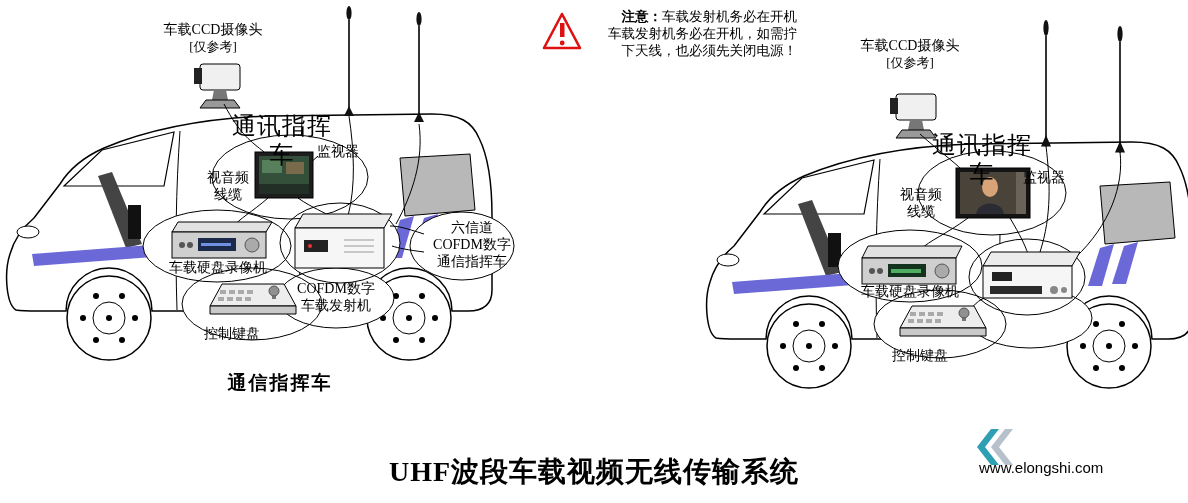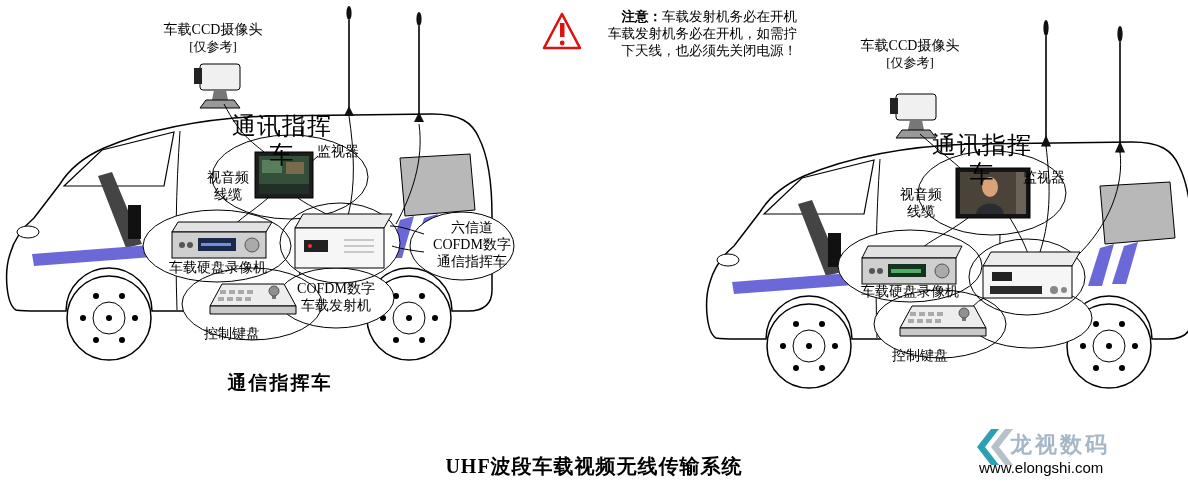--- a/index.html
+++ b/index.html
@@ -5,21 +5,21 @@
   html,body{margin:0;padding:0;background:#fff}
   .canvas{position:relative;width:1188px;height:503px;background:#fff;overflow:hidden;
           font-family:"Liberation Serif",serif;color:#000}
   svg.layer{position:absolute;left:0;top:0;width:1188px;height:503px}
   .lbl{position:absolute;text-align:center;font-size:14px;line-height:1.22;white-space:pre-line}
   .sm{font-size:13px}
   .roof{font-size:24px;letter-spacing:1px}
   .cap{font-size:19px;font-weight:700;letter-spacing:2px}
   .warnbox{position:absolute;left:581px;top:8px;width:216px;font-size:13.5px;line-height:17px;text-align:right}
   .warnbox b{font-weight:700}
-  .title{position:absolute;left:0;top:453px;width:100%;text-align:center;font-size:20px;font-weight:600;letter-spacing:1px}
+  .title{position:absolute;left:0;top:453px;width:100%;text-align:center;font-size:28px;font-weight:600;letter-spacing:1px}
   .logo-name{position:absolute;left:1010px;top:430px;font-size:22px;font-weight:700;color:#a6b8c8;letter-spacing:3px}
   .logo-url{position:absolute;left:979px;top:459px;font-size:15px;color:#000000;font-family:"Liberation Sans",sans-serif}
 </style>
 </head>
 <body>
 
 <div class="canvas">
 
   <svg class="layer" viewBox="0 0 1188 503" xmlns="http://www.w3.org/2000/svg">
     <defs>
@@ -251,16 +251,15 @@
   <div class="lbl" style="left:844px;top:37px;width:132px">车载CCD摄像头</div>
   <div class="lbl sm" style="left:844px;top:55px;width:132px">[仅参考]</div>
   <div class="lbl roof" style="left:920px;top:131px;width:124px">通讯指挥车</div>
   <div class="lbl" style="left:1016px;top:169px;width:56px">监视器</div>
   <div class="lbl" style="left:892px;top:186px;width:58px">视音频
 线缆</div>
   <div class="lbl" style="left:849px;top:283px;width:122px">车载硬盘录像机</div>
   <div class="lbl" style="left:879px;top:347px;width:82px">控制键盘</div>
 
   <div class="title">UHF波段车载视频无线传输系统</div>
-  <div class="logo-name">龙视数码</div>
   <div class="logo-url">www.elongshi.com</div>
 
 </div>
 
 </body></html>

